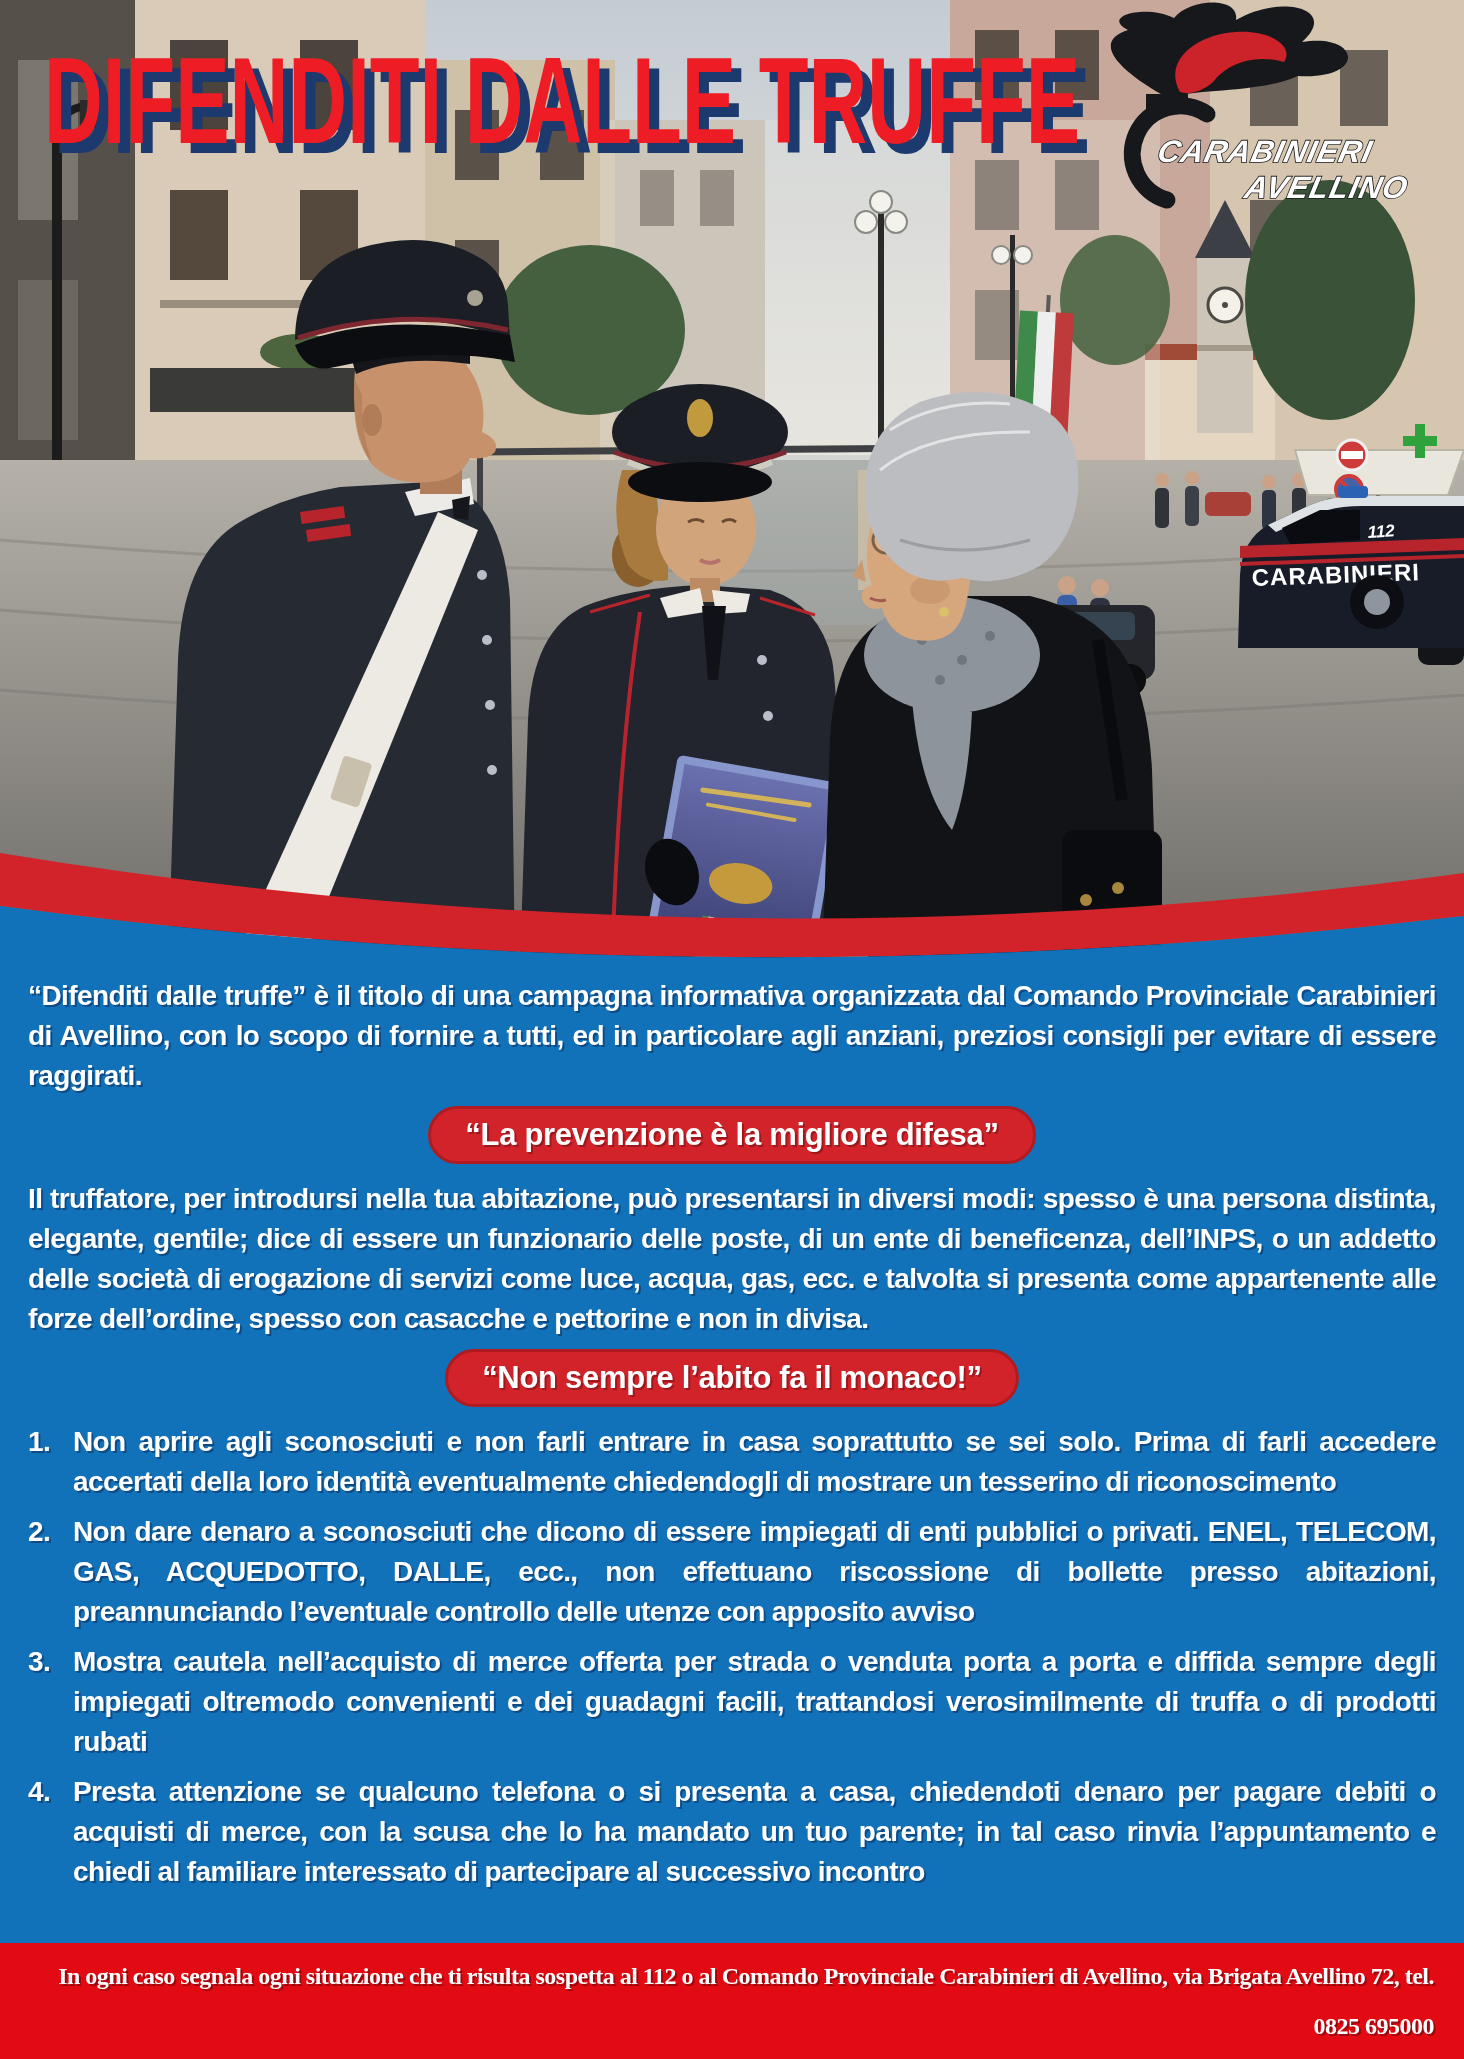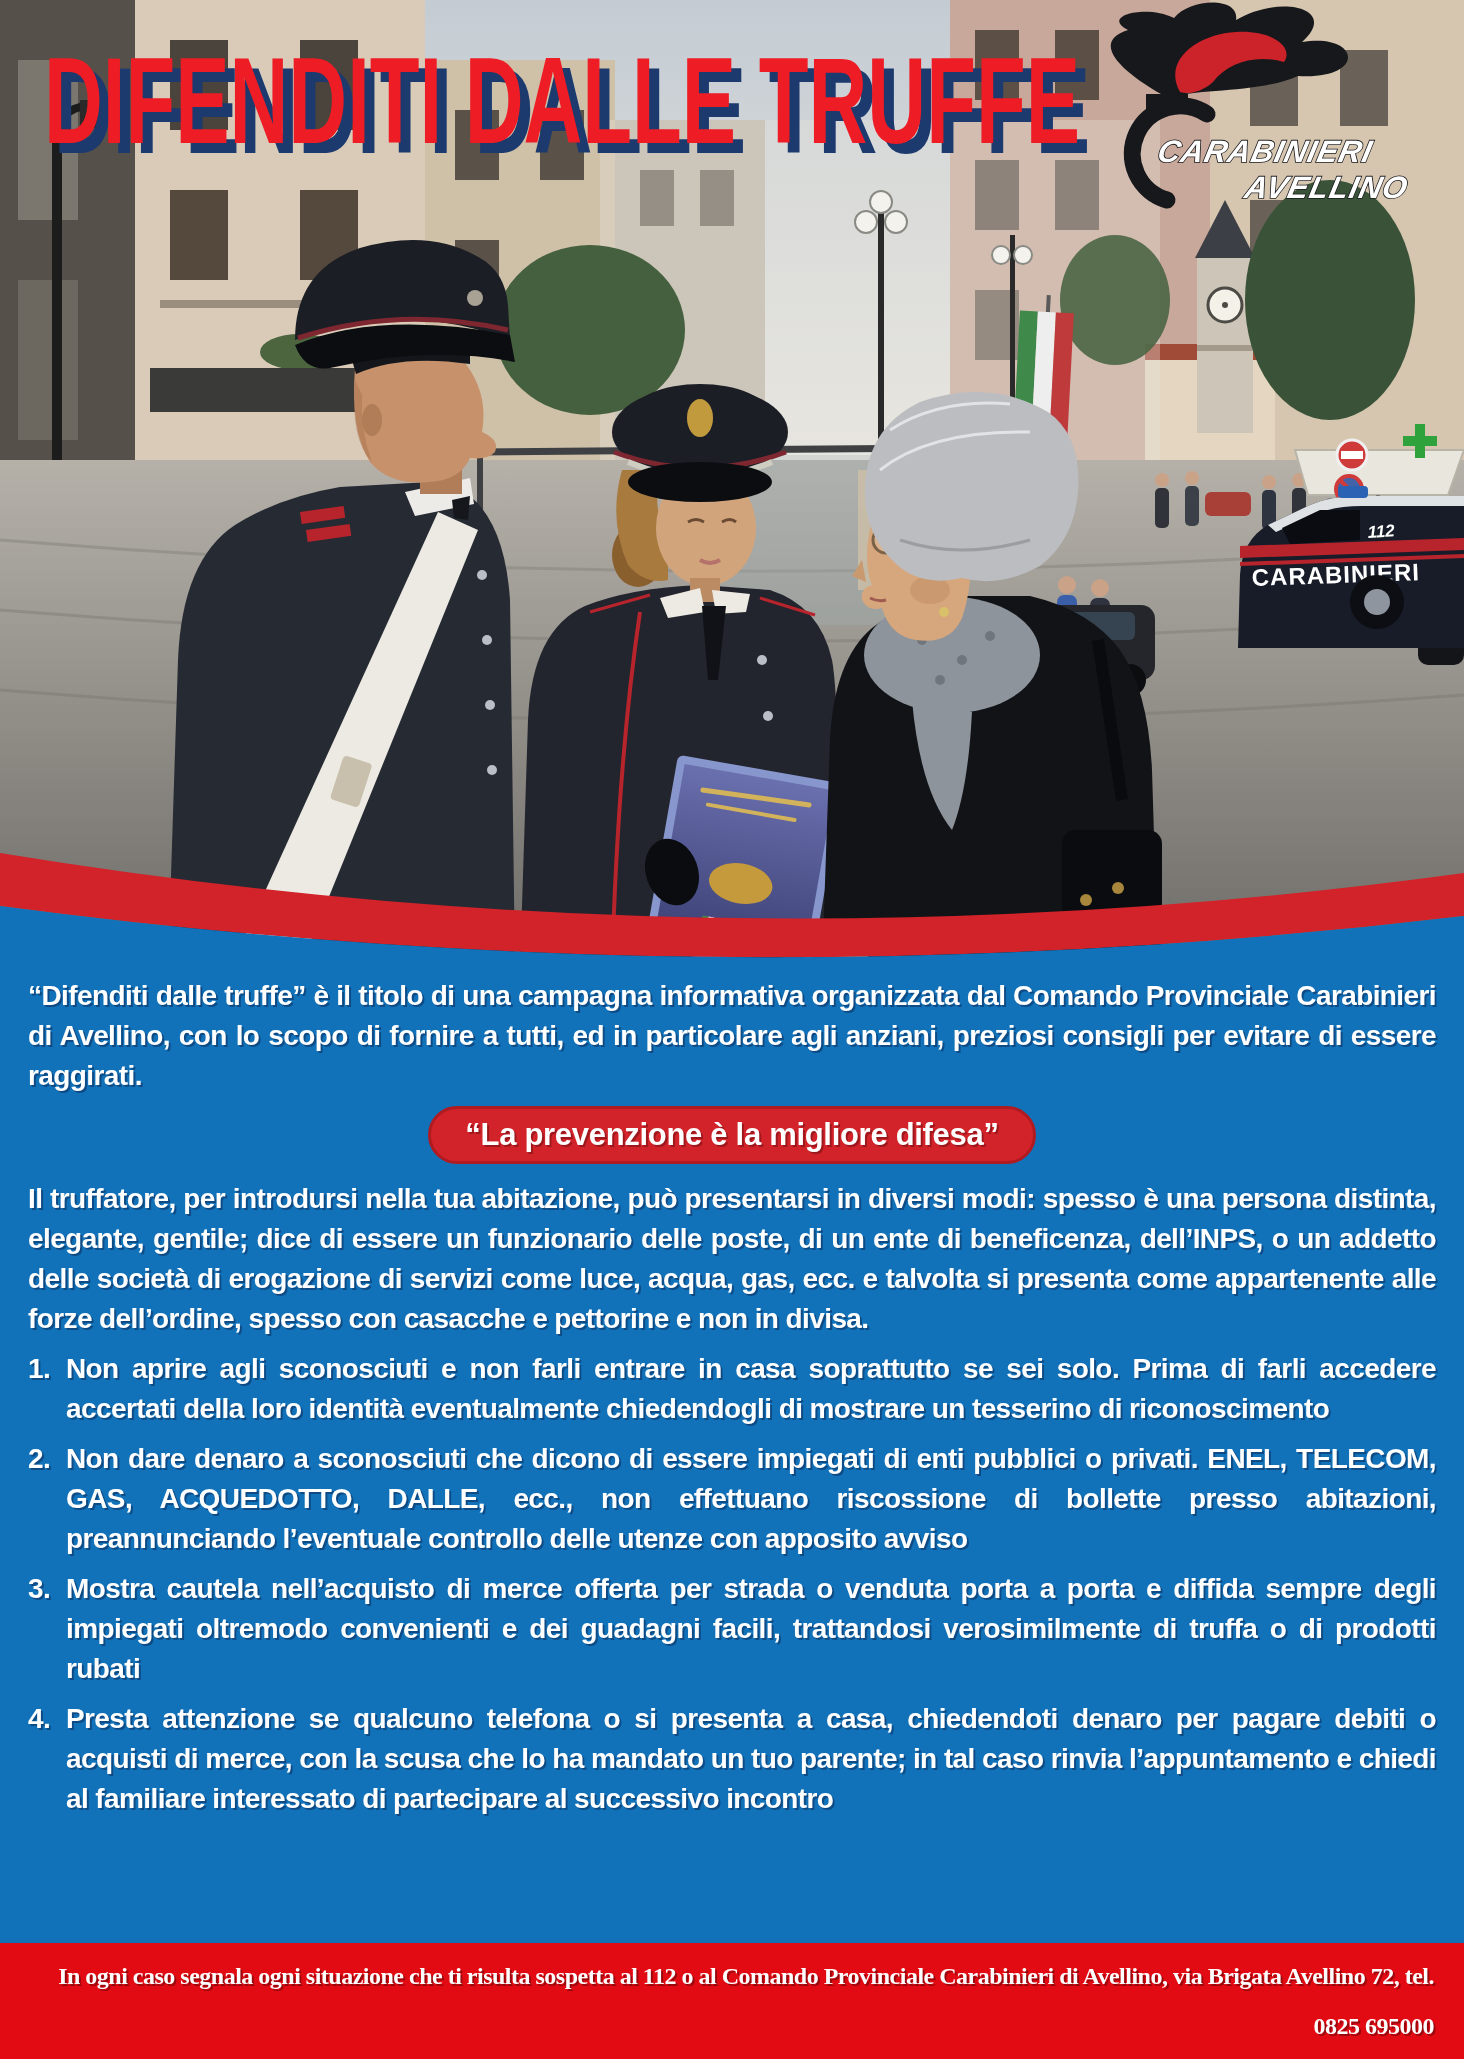--- a/index.html
+++ b/index.html
@@ -26,21 +26,21 @@
   .pill{background:#d2232a;border:3px solid #b01b22;color:#fff;font-weight:bold;
     font-size:31px;line-height:36px;letter-spacing:-0.3px;border-radius:34px;
     padding:8px 34px;width:fit-content;margin:10px auto 15px auto;
     text-shadow:2px 2px 0 rgba(90,10,14,.45);}
   .list-intro{font-size:28px;line-height:40px;font-weight:bold;letter-spacing:-0.6px;
     margin:12px 0 0 0;text-align:left;text-shadow:2px 2px 0 rgba(13,42,90,.55);}
   .advice{list-style:none;margin:0;padding:0;}
   .advice .item{display:flex;margin-top:10px;font-size:28px;line-height:40px;
     font-weight:bold;letter-spacing:-0.6px;text-shadow:2px 2px 0 rgba(13,42,90,.55);}
   .advice .num{flex:0 0 38px;}
-  .advice .txt{flex:1;text-align:justify;}
+  .advice .txt{flex:1;text-align:justify;margin-left:7px;}
   
   .footer{position:absolute;left:0;bottom:0;width:1464px;height:116px;background:#e30b13;z-index:5;
     display:flex;justify-content:center;}
   .footer p{margin:8px 0 0 0;max-width:1404px;color:#fff;font-weight:bold;font-size:24px;
     line-height:50px;letter-spacing:-0.5px;text-align:right;text-shadow:2px 2px 0 rgba(80,5,8,.5);font-family:Liberation Serif, serif;}
 </style>
 </head>
 <body>
 
 <div class="poster">
@@ -339,20 +339,23 @@
 
   <section class="content">
     <p class="para first">“Difenditi dalle truffe” è il titolo di una campagna informativa organizzata dal Comando Provinciale Carabinieri di Avellino, con lo scopo di fornire a tutti, ed in particolare agli anziani, preziosi consigli per evitare di essere raggirati.</p>
 
     <div class="pill">
       <span>“La prevenzione è la migliore difesa”</span>
     </div>
 
     <p class="para">Il truffatore, per introdursi nella tua abitazione, può presentarsi in diversi modi: spesso è una persona distinta, elegante, gentile; dice di essere un funzionario delle poste, di un ente di beneficenza, dell’INPS, o un addetto delle società di erogazione di servizi come luce, acqua, gas, ecc. e talvolta si presenta come appartenente alle forze dell’ordine, spesso con casacche e pettorine e non in divisa.</p>
 
+    <div class="pill">
+      <span>“Non sempre l’abito fa il monaco!”</span>
+    </div>
 
 
     <ol class="advice">
       <li class="item">
         <span class="num">1.</span>
         <span class="txt">Non aprire agli sconosciuti e non farli entrare in casa soprattutto se sei solo. Prima di farli accedere accertati della loro identità eventualmente chiedendogli di mostrare un tesserino di riconoscimento</span>
       </li>
       <li class="item">
         <span class="num">2.</span>
         <span class="txt">Non dare denaro a sconosciuti che dicono di essere impiegati di enti pubblici o privati. ENEL, TELECOM, GAS, ACQUEDOTTO, DALLE, ecc., non effettuano riscossione di bollette presso abitazioni, preannunciando l’eventuale controllo delle utenze con apposito avviso</span>

